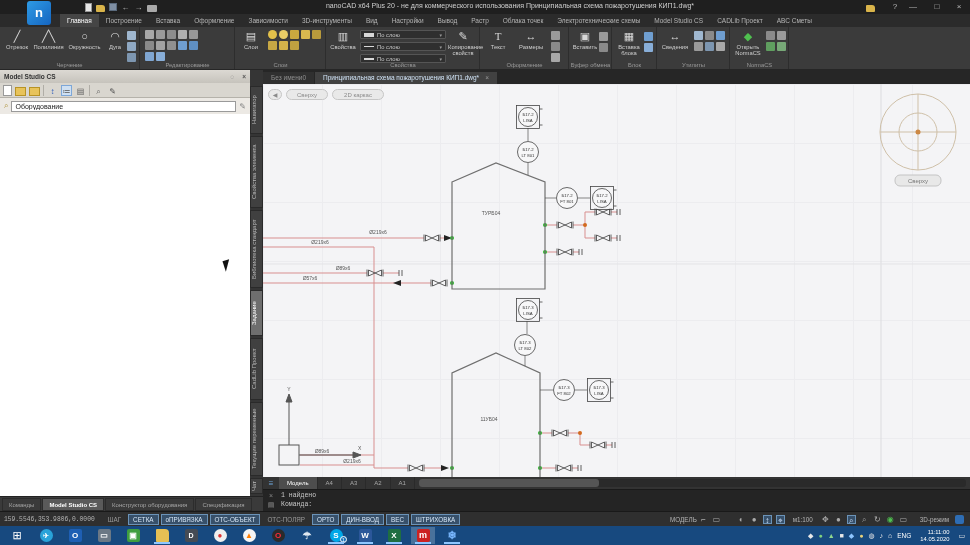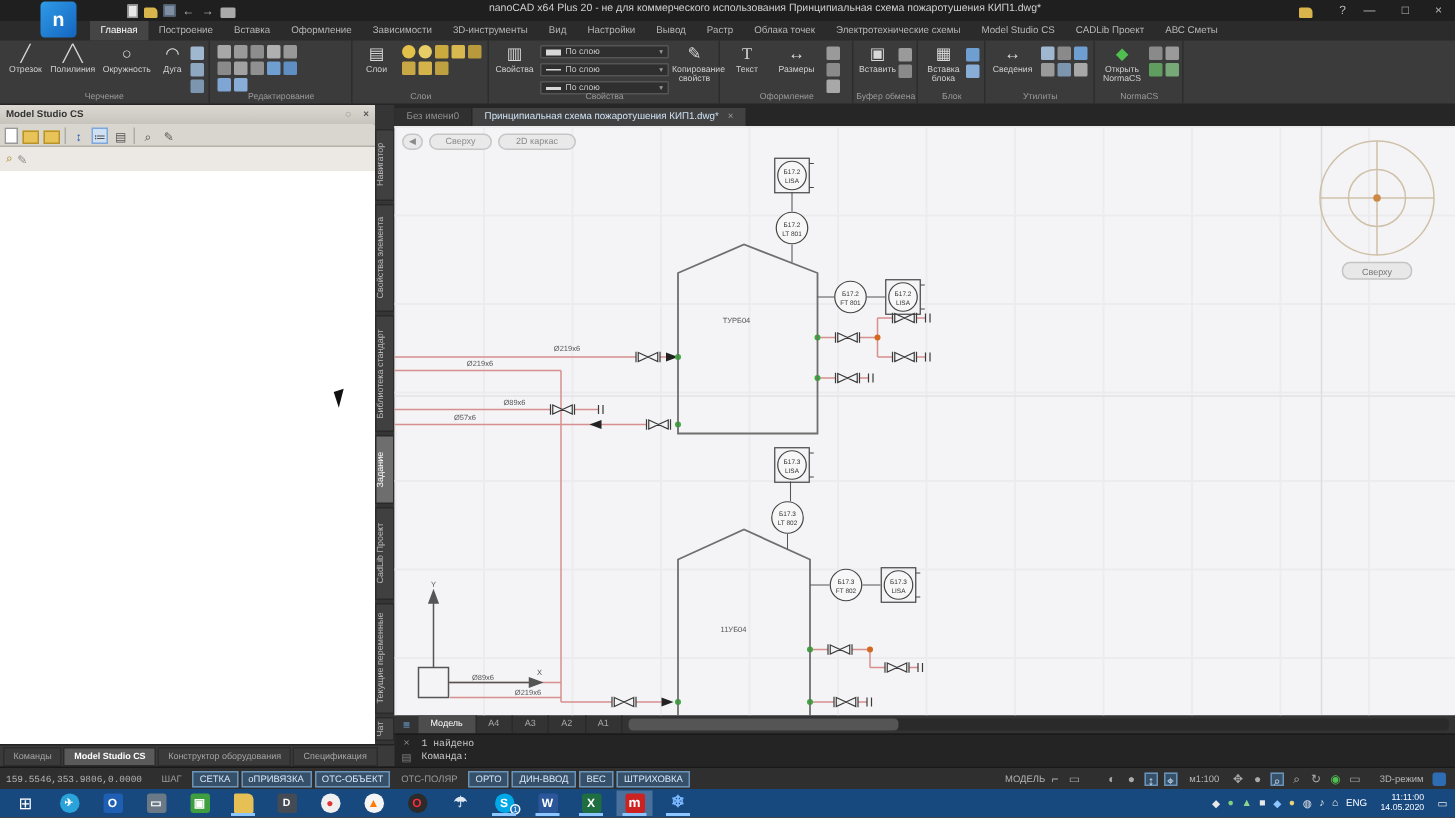--- a/index.html
+++ b/index.html
@@ -294,20 +294,21 @@
       <div class="psep"></div>
       <div class="ptool" style="color:#2255bb;">↕</div>
       <div class="ptool on">≔</div>
       <div class="ptool">▤</div>
       <div class="psep"></div>
       <div class="ptool">⌕</div>
       <div class="ptool">✎</div>
     </div>
     <div id="pal-search" class="abs">
       <span style="font-size:8px;color:#a98a2a;">⌕</span>
+      <input id="search-box" value="Оборудование" style="">
       <span style="font-size:8px;color:#888;">✎</span>
     </div>
     <div id="pal-body" class="abs">
       <div id="cursor" class="abs"></div>
     </div>
   </div>
 
   <div id="vstrip" class="abs">
     <div class="vtab" style="top:16px;height:48px;">Навигатор</div>
     <div class="vtab" style="top:66px;height:72px;">Свойства элемента</div>

